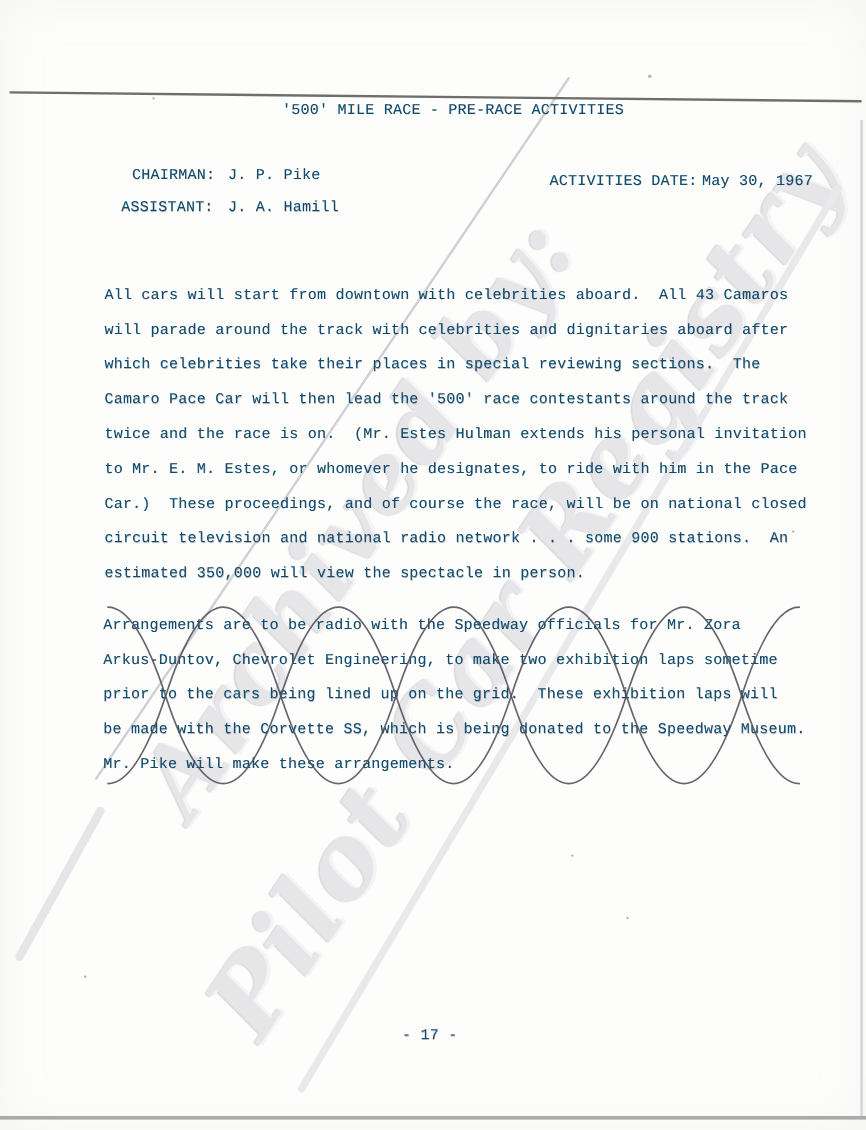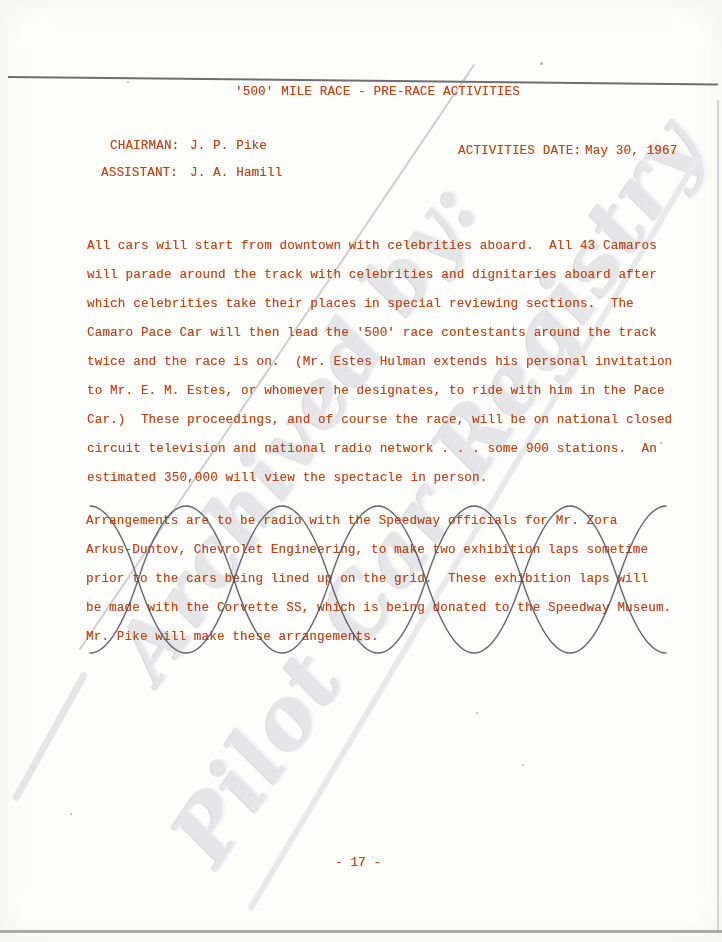--- a/index.html
+++ b/index.html
@@ -45,21 +45,21 @@
     position:absolute;left:8px;top:76px;width:710px;height:1.5px;
     background:#6e6e6e;transform:rotate(0.6deg);transform-origin:left center;
   }
   .edge-right{position:absolute;right:3px;top:100px;width:2px;height:830px;background:#d4d4d6;}
   .edge-bottom{position:absolute;left:0;top:930px;width:722px;height:2.5px;background:#aaaaaa;}
   .speck{position:absolute;border-radius:50%;background:#b5b5b5;}
   
   .typed{
     position:absolute;
     font-size:12.5px;line-height:17px;
-    color:#c2410c;
+    color:#0c4a6e;
     letter-spacing:0.2px;
     white-space:pre;
     text-shadow:0.3px 0.3px 0.4px rgba(60,60,72,0.35);
   }
   .crossout-svg{position:absolute;left:78px;top:498px;pointer-events:none;}
   .crossout-svg path{fill:none;stroke:#50505a;stroke-width:1.4;stroke-linecap:round;opacity:0.88;}
 </style>
 </head>
 <body>
 

